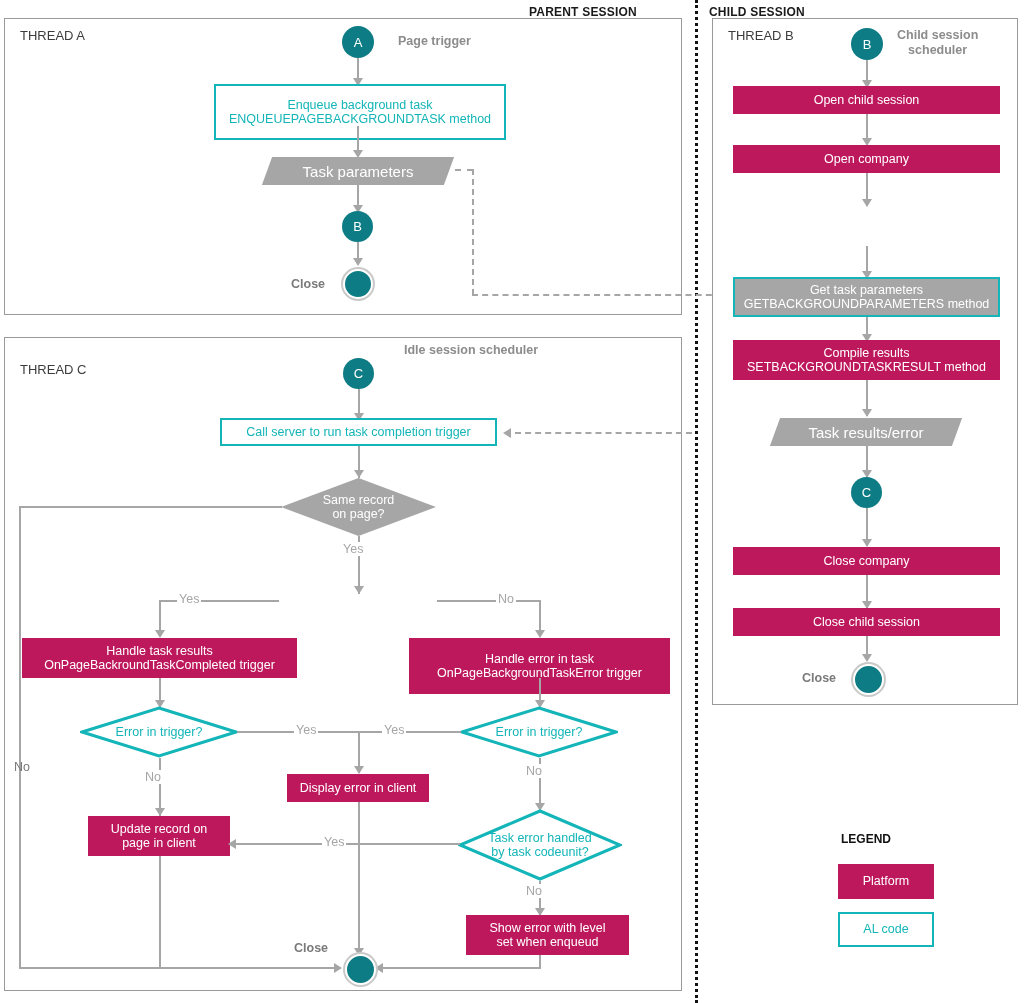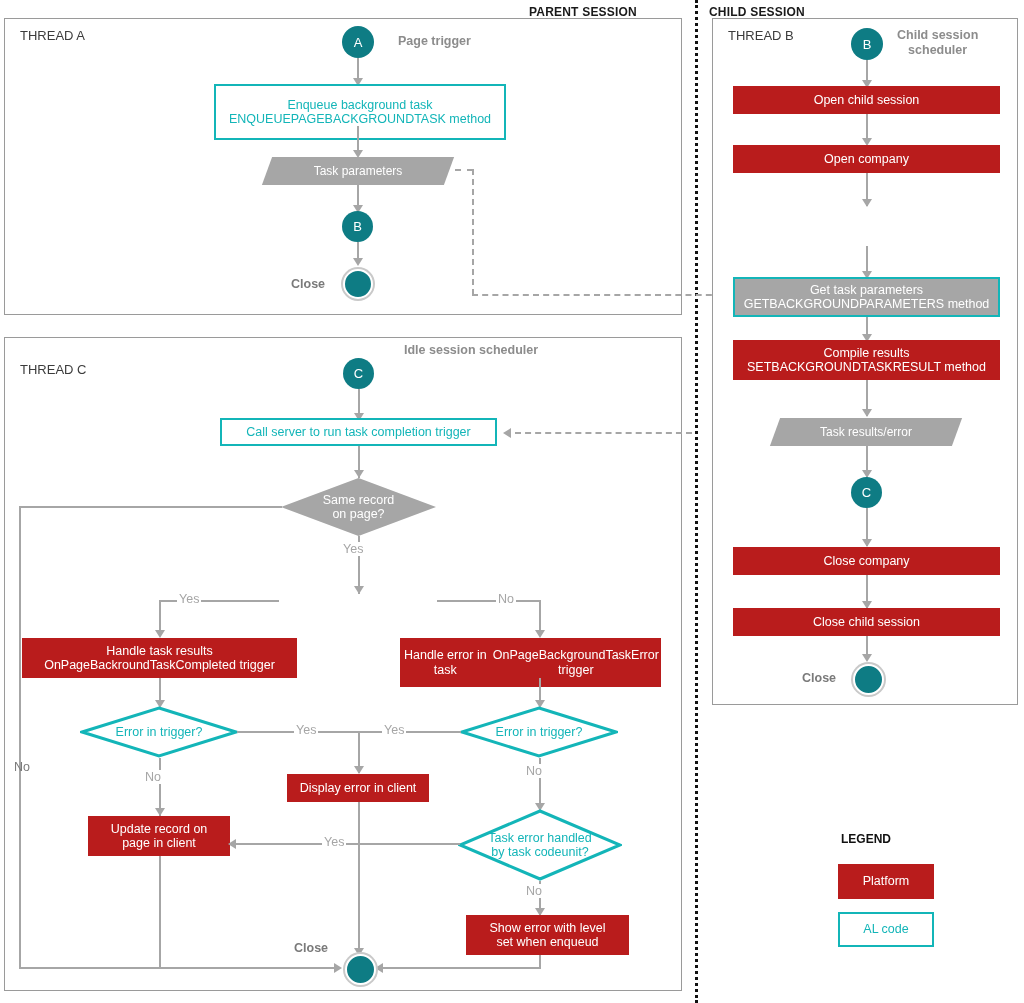--- a/index.html
+++ b/index.html
@@ -12,26 +12,26 @@
   
   .frame{position:absolute;border:1px solid #9a9a9a;background:#ffffff;box-sizing:border-box;}
   .frame-title{position:absolute;font-size:13px;color:#3c3c3c;white-space:nowrap;}
 
   
   .divider{position:absolute;width:0;border-left:3px dotted #111111;}
 
   
   .node{position:absolute;box-sizing:border-box;display:flex;align-items:center;justify-content:center;text-align:center;line-height:1.15;}
 
-  .plat{background:#b91c1c;color:#ffffff;font-size:12.5px;}
+  .plat{background:#be185d;color:#ffffff;font-size:12.5px;}
   .al{background:#ffffff;border:2px solid #13b5b8;color:#13b5b8;font-size:12.5px;}
   .plat-al{background:#a6a6a6;border:2px solid #13b5b8;color:#ffffff;font-size:12.5px;}
 
   
-  .data-shape{position:absolute;color:#ffffff;font-size:12px;display:flex;align-items:center;justify-content:center;text-align:left;}
+  .data-shape{position:absolute;color:#ffffff;font-size:15px;display:flex;align-items:center;justify-content:center;text-align:left;}
   .data-shape .skewbg{position:absolute;inset:0;background:#a6a6a6;transform:skewX(-20deg);}
   .data-shape span{position:relative;z-index:2;}
 
   
   .dia{position:absolute;}
   .dia svg{position:absolute;inset:0;}
   .dia .dtext{position:absolute;inset:0;display:flex;align-items:center;justify-content:center;text-align:center;font-size:12.5px;line-height:1.15;}
   .dia-gray .dtext{color:#ffffff;}
   .dia-al .dtext{color:#13b5b8;}
 
@@ -153,21 +153,21 @@
   <div class="ln lnh" style="left:437px;top:600px;width:104px;"></div>
   <div class="edge-lbl" style="left:496px;top:592px;">No</div>
   <div class="ln lnv" style="left:539px;top:600px;height:36px;"></div>
   <div class="arrow arrow-d" style="left:535px;top:630px;"></div>
 
   <div class="node plat" style="left:22px;top:638px;width:275px;height:40px;flex-direction:column;">
     <span>Handle task results</span>
     <span>OnPageBackroundTaskCompleted trigger</span>
   </div>
 
-  <div class="node plat" style="left:400px;top:638px;width:261px;height:49px;flex-direction:row;">
+  <div class="node plat" style="left:409px;top:638px;width:261px;height:56px;flex-direction:column;">
     <span>Handle error in task</span>
     <span>OnPageBackgroundTaskError trigger</span>
   </div>
 
   <div class="ln lnv" style="left:159px;top:678px;height:28px;"></div>
   <div class="arrow arrow-d" style="left:155px;top:700px;"></div>
   <div class="ln lnv" style="left:539px;top:678px;height:28px;"></div>
   <div class="arrow arrow-d" style="left:535px;top:700px;"></div>
 
   <div class="dia dia-al" style="left:80px;top:706px;width:158px;height:52px;">

